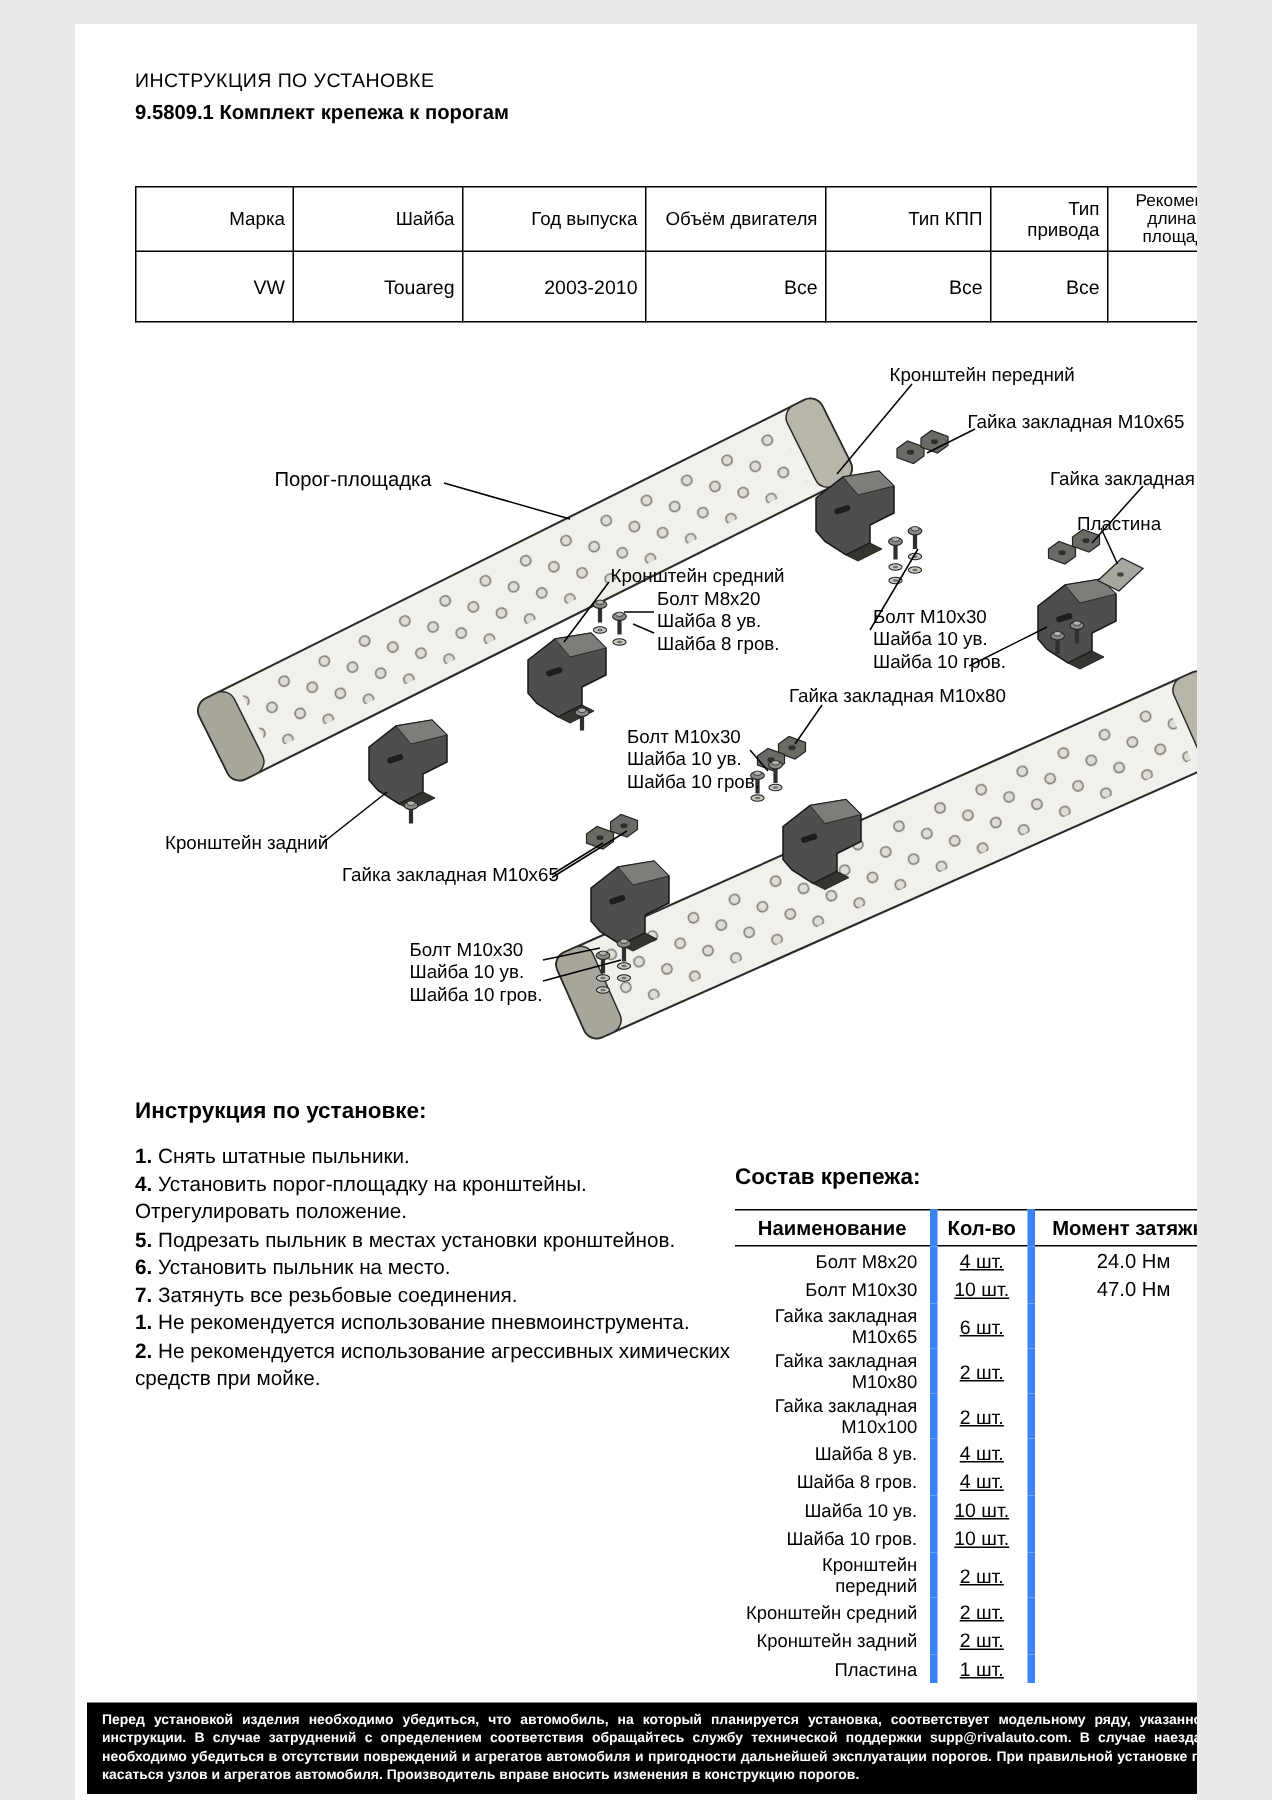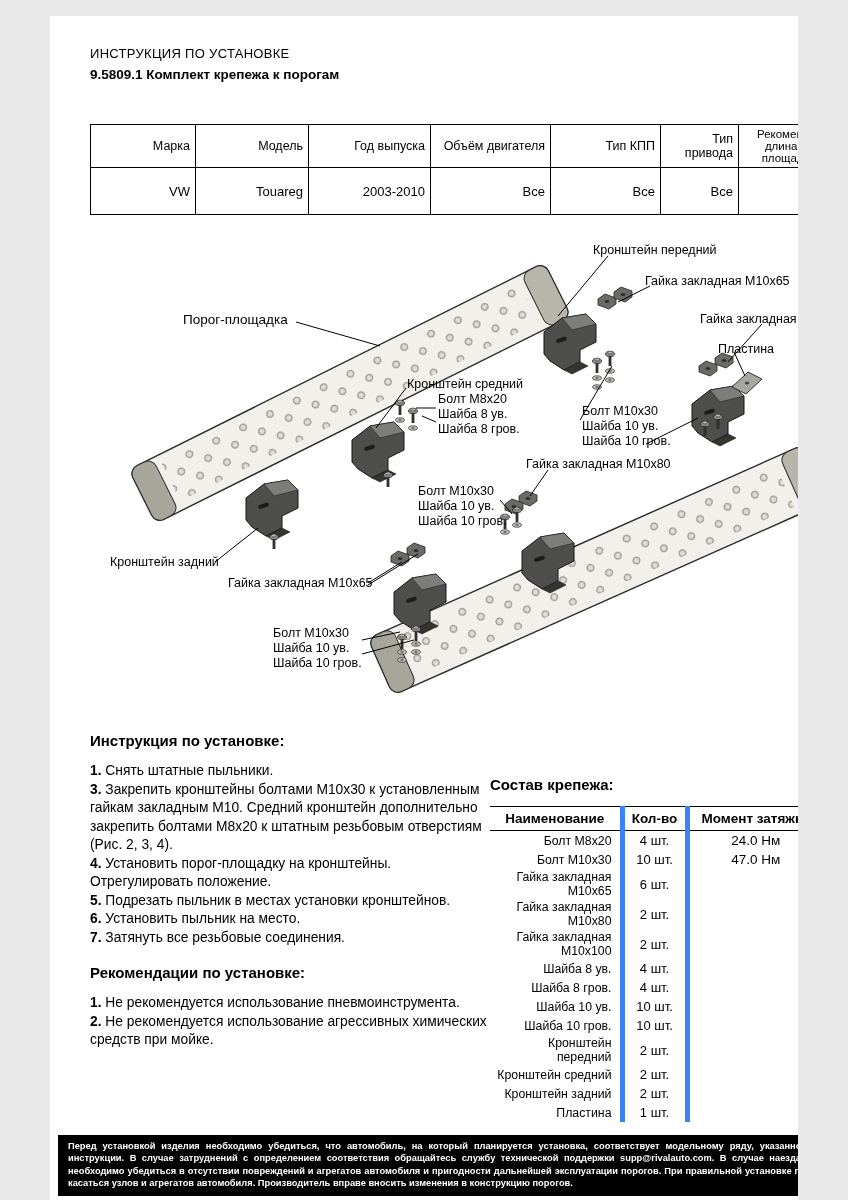--- a/index.html
+++ b/index.html
@@ -36,21 +36,21 @@
   .instructions p{margin:0; font-size:13.8px; line-height:18.5px;}
   .recommend-title{margin-top:17px;}
 
   .parts-section{position:absolute; left:440px; top:760px; width:338px;}
   .parts{border-collapse:collapse; table-layout:fixed; width:332px; margin-top:2px;}
   .parts th{border-top:1px solid #000; border-bottom:1px solid #000;
         font-weight:700; font-size:13.5px; padding:4px 2px; text-align:center;}
   .parts th + th, .parts td + td{border-left:5px solid #3b82f6;}
   .parts td{padding:1px 2px; height:17px;}
   .parts td.name{text-align:right; font-size:12.3px; padding-right:8px;}
-  .parts td.qty{text-align:center; font-size:13px;}
+  .parts td.qty{text-align:center; font-size:13px;text-decoration:underline;}
   .parts td.torque{text-align:center; font-size:13.5px;}
 
   
   .footer{position:absolute; left:8px; top:1119px; width:833px; box-sizing:border-box;
         background:#000; color:#fff; font-size:9.3px; line-height:1.34;
         font-weight:700; padding:5px 10px 6px 10px; text-align:justify;}
 </style>
 </head>
 <body>
 
@@ -67,21 +67,21 @@
         <col style="width:113px">
         <col style="width:122px">
       <col style="width:120px">
         <col style="width:110px">
         <col style="width:78px">
         <col style="width:122px">
     </colgroup>
     <thead>
       <tr>
         <th>Марка</th>
-        <th>Модель</th>
+        <th>Шайба</th>
         <th>Год выпуска</th>
         <th>Объём двигателя</th>
         <th>Тип КПП</th>
         <th>Тип привода</th>
         <th>Рекомендуемая длина порог-площадки, мм</th>
       </tr>
     </thead>
     <tbody>
       <tr>
         <td>VW</td>
@@ -225,27 +225,25 @@
     <div class="dlabel" style="left:60px;  top:317px;">Кронштейн задний</div>
     <div class="dlabel" style="left:178px; top:338px;">Гайка закладная М10х65</div>
     <div class="dlabel" style="left:223px; top:388px;">Болт М10х30
 Шайба 10 ув.
 Шайба 10 гров.</div>
   </div>
 
   <div class="instructions">
     <h3 class="section-title">Инструкция по установке:</h3>
     <p><b>1.</b> <span>Снять штатные пыльники.</span></p>
-    <p><b>3.</b> <span>Закрепить кронштейны болтами М10х30 к установленным гайкам закладным М10. Средний кронштейн дополнительно закрепить болтами М8х20 к штатным резьбовым отверстиям (Рис. 2, 3, 4).</span></p>
     <p><b>4.</b> <span>Установить порог-площадку на кронштейны. Отрегулировать положение.</span></p>
     <p><b>5.</b> <span>Подрезать пыльник в местах установки кронштейнов.</span></p>
     <p><b>6.</b> <span>Установить пыльник на место.</span></p>
     <p><b>7.</b> <span>Затянуть все резьбовые соединения.</span></p>
 
-    <h3 class="section-title recommend-title">Рекомендации по установке:</h3>
     <p><b>1.</b> <span>Не рекомендуется использование пневмоинструмента.</span></p>
     <p><b>2.</b> <span>Не рекомендуется использование агрессивных химических средств при мойке.</span></p>
   </div>
 
   <div class="parts-section">
     <h3 class="section-title">Состав крепежа:</h3>
     <table class="parts">
       <colgroup>
           <col style="width:132px">
           <col style="width:65px">

